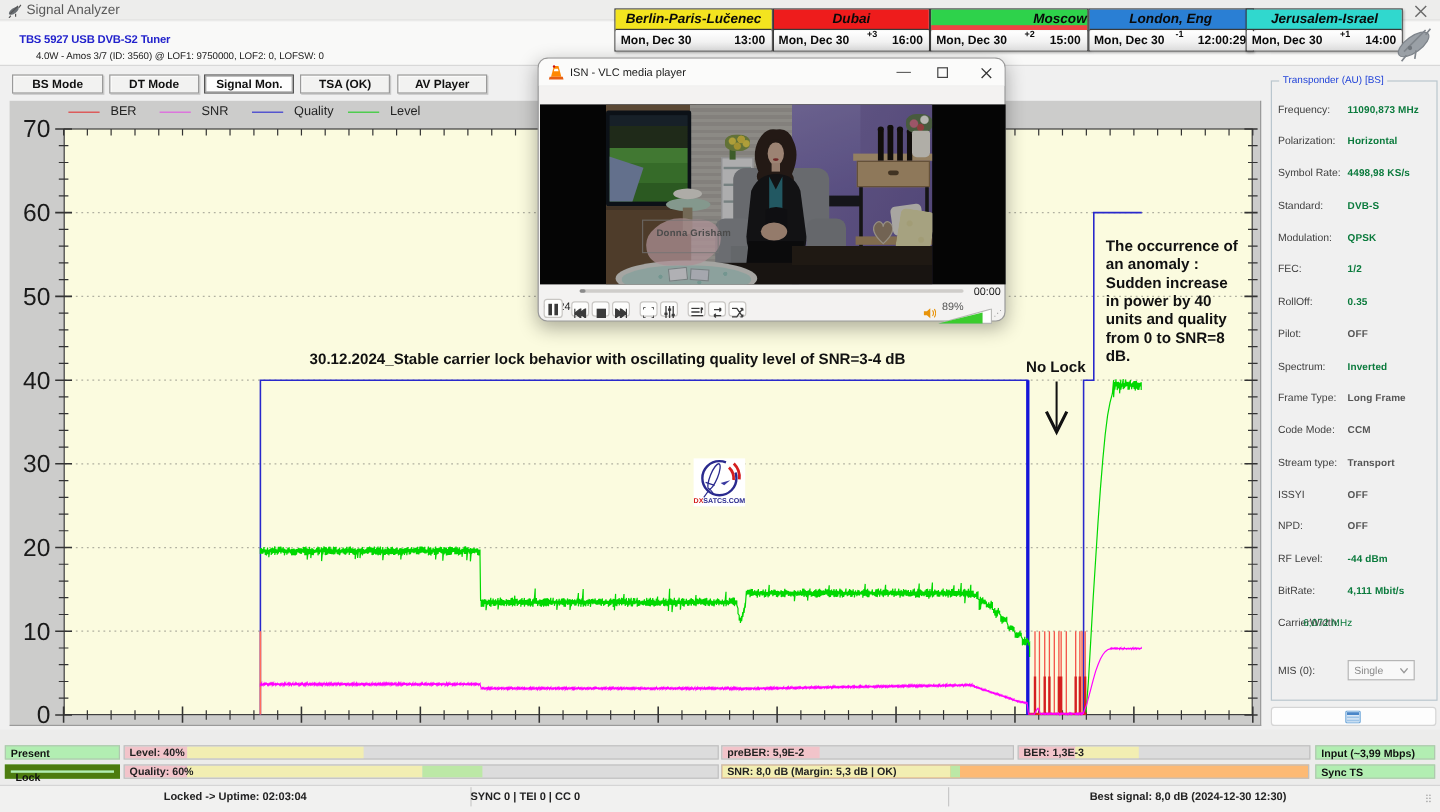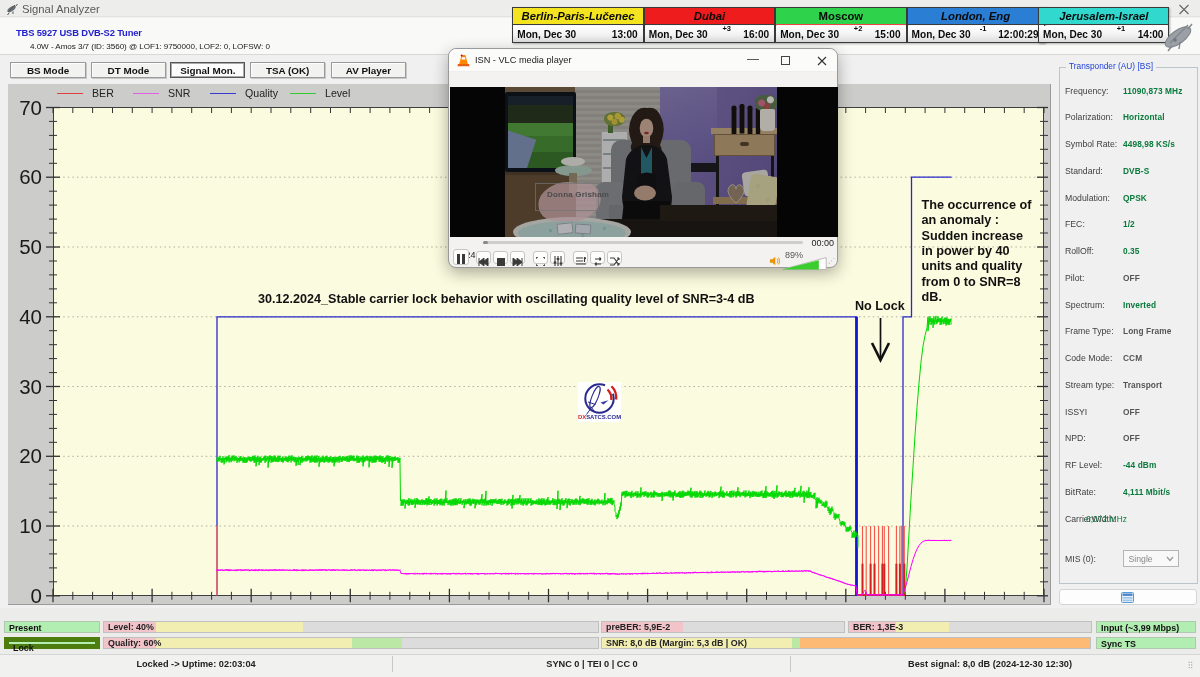--- a/index.html
+++ b/index.html
@@ -285,21 +285,21 @@
   </div>
 <div class="abs" style="left:643.8px;top:6.5px;width:131.4px;height:36px;border:1px solid #3a3a3a;box-shadow:1px 1px 2px rgba(0,0,0,.3)">
 <div class="abs" style="left:0;top:0;width:100%;height:17.5px;background:#ee1c1c;border-bottom:1px solid #3a3a3a;font-size:11.3px;font-weight:bold;font-style:italic;text-align:center;line-height:17.5px;color:#0a0a0a">Dubai</div>
 <div class="abs" style="left:0;top:18.5px;width:100%;height:16px;background:linear-gradient(#ffffff,#f2f2f2 55%,#dcdcdc)">
 <span class="abs" style="left:4px;top:2.5px;font-size:10.1px;font-weight:bold;color:#0a0a0a">Mon, Dec 30</span>
 <span class="abs" style="left:60%;top:-2.5px;font-size:7.5px;font-weight:bold;color:#0a0a0a">+3</span>
 <span class="abs" style="right:5px;top:2.5px;font-size:10.1px;font-weight:bold;color:#0a0a0a">16:00</span>
 </div>
   </div>
 <div class="abs" style="left:775.2px;top:6.5px;width:131.4px;height:36px;border:1px solid #3a3a3a;box-shadow:1px 1px 2px rgba(0,0,0,.3)">
-<div class="abs" style="left:0;top:0;width:100%;height:17.5px;background:#2ed24b;border-bottom:1px solid #ef4444;font-size:11.3px;font-weight:bold;text-align:center;line-height:17.5px;color:#0a0a0a">Moscow</div>
+<div class="abs" style="left:0;top:0;width:100%;height:17.5px;background:#2ed24b;border-bottom:4px solid #ef4444;font-size:11.3px;font-weight:bold;font-style:italic;text-align:right;line-height:17.5px;color:#0a0a0a">Moscow</div>
 <div class="abs" style="left:0;top:18.5px;width:100%;height:16px;background:linear-gradient(#ffffff,#f2f2f2 55%,#dcdcdc)">
 <span class="abs" style="left:4px;top:2.5px;font-size:10.1px;font-weight:bold;color:#0a0a0a">Mon, Dec 30</span>
 <span class="abs" style="left:60%;top:-2.5px;font-size:7.5px;font-weight:bold;color:#0a0a0a">+2</span>
 <span class="abs" style="right:5px;top:2.5px;font-size:10.1px;font-weight:bold;color:#0a0a0a">15:00</span>
 </div>
   </div>
 <div class="abs" style="left:906.6px;top:6.5px;width:138px;height:36px;border:1px solid #3a3a3a;box-shadow:1px 1px 2px rgba(0,0,0,.3)">
 <div class="abs" style="left:0;top:0;width:100%;height:17.5px;background:#2a7fd4;border-bottom:1px solid #3a3a3a;font-size:11.3px;font-weight:bold;font-style:italic;text-align:center;line-height:17.5px;color:#0a0a0a">London, Eng</div>
 <div class="abs" style="left:0;top:18.5px;width:100%;height:16px;background:linear-gradient(#ffffff,#f2f2f2 55%,#dcdcdc)">
 <span class="abs" style="left:4px;top:2.5px;font-size:10.1px;font-weight:bold;color:#0a0a0a">Mon, Dec 30</span>
@@ -554,15 +554,15 @@
   </div>
 <div class="abs" style="left:601px;top:636.5px;width:490px;height:12.5px;background:#fdba74;border:1px solid #c0c0c0;overflow:hidden">
     <i class="abs" style="left:0px;top:0;width:190px;height:100%;background:#f2eeb2"></i>
     <i class="abs" style="left:190px;top:0;width:8px;height:100%;background:#bce8a6"></i>
     <span class="abs" style="left:4px;top:0.5px;font-size:8.9px;font-weight:bold;color:#222">SNR: 8,0 dB (Margin: 5,3 dB | OK)</span>
   </div>
 <div class="abs" style="left:1096px;top:636.5px;width:100px;height:12.5px;background:#b2eeb2;border:1px solid #b0c8b0;font-size:8.9px;font-weight:bold;color:#111;line-height:12.5px;padding-left:4px">Sync TS</div>
 <div class="abs" style="left:0;top:654px;width:1200px;height:23px;background:#f1f1f0;border-top:1px solid #d5d5d5"></div>
 <div class="abs" style="left:0;top:659px;width:392px;text-align:center;font-size:9.2px;font-weight:bold;color:#222">Locked -&gt; Uptime: 02:03:04</div>
 <div class="abs" style="left:392px;top:656px;width:1px;height:16px;background:#c8c8c8"></div>
-<div class="abs" style="left:392px;top:659px;width:400px;text-align:center;font-size:9.2px;font-weight:bold;color:#222">SYNC 0 | TEI 0 | CC 0</div>
+<div class="abs" style="left:392px;top:659px;width:400px;text-align:left;font-size:9.2px;font-weight:bold;color:#222">SYNC 0 | TEI 0 | CC 0</div>
 <div class="abs" style="left:790px;top:656px;width:1px;height:16px;background:#c8c8c8"></div>
 <div class="abs" style="left:790px;top:659px;width:400px;text-align:center;font-size:9.2px;font-weight:bold;color:#222">Best signal: 8,0 dB (2024-12-30 12:30)</div>
 <div class="abs" style="left:1188px;top:658px;font-size:9px;color:#999">⁝⁝</div>
 </body></html>

